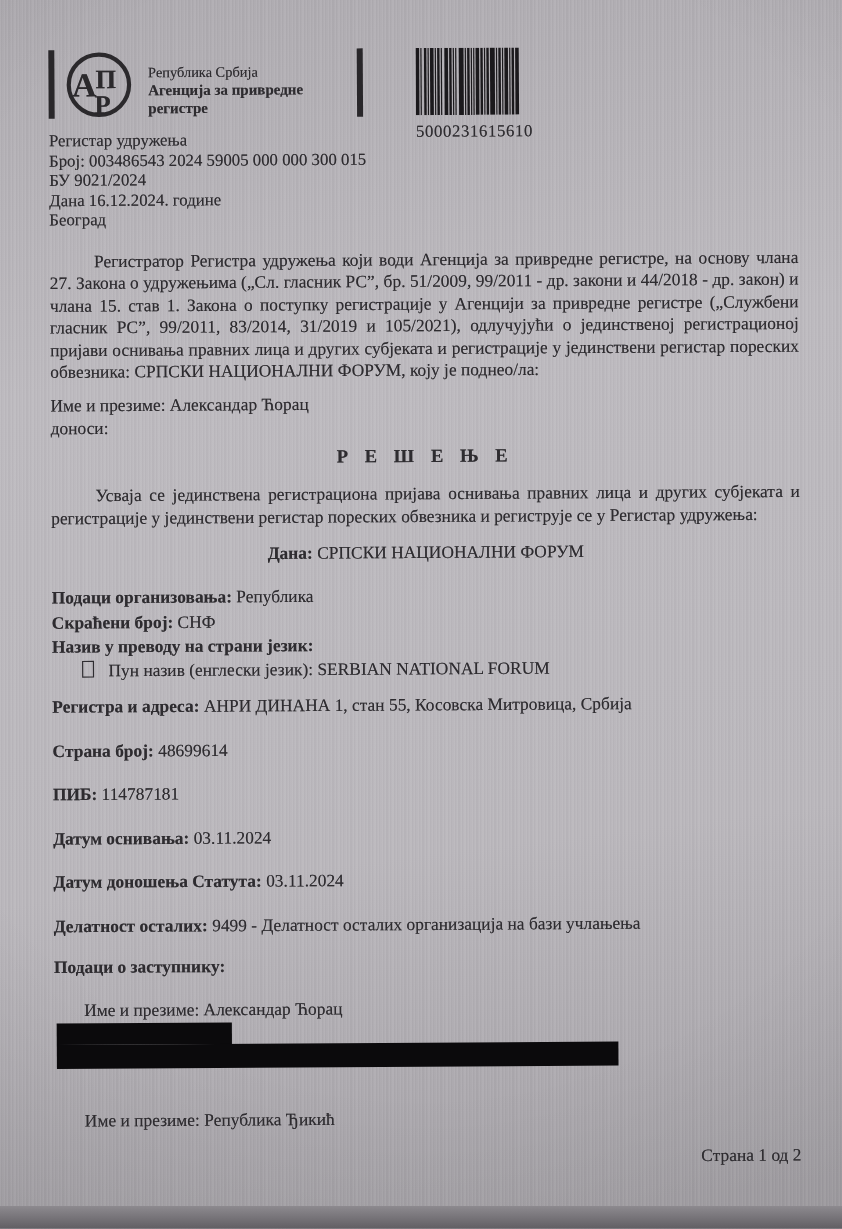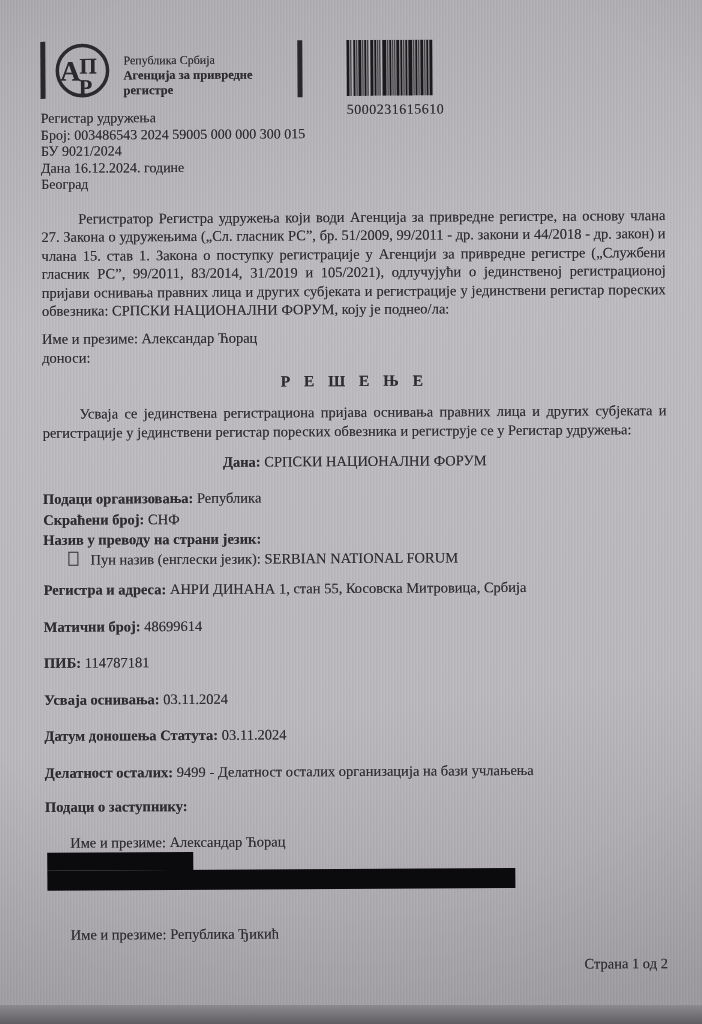--- a/index.html
+++ b/index.html
@@ -180,29 +180,29 @@
   <div class="trans-line">
     <span class="tofu-box"></span><span>Пун назив (енглески језик):</span>
     <span>SERBIAN NATIONAL FORUM</span>
   </div>
 
   <div class="field-row first">
     <b>Регистра и адреса:</b>
     <span>АНРИ ДИНАНА 1, стан 55, Косовска Митровица, Србија</span>
   </div>
   <div class="field-row">
-    <b>Матични број:</b>
+    <b>Страна број:</b>
     <span>48699614</span>
   </div>
   <div class="field-row">
     <b>ПИБ:</b>
     <span>114787181</span>
   </div>
   <div class="field-row">
-    <b>Усваја оснивања:</b>
+    <b>Датум оснивања:</b>
     <span>03.11.2024</span>
   </div>
   <div class="field-row">
     <b>Датум доношења Статута:</b>
     <span>03.11.2024</span>
   </div>
   <div class="field-row">
     <b>Делатност осталих:</b>
     <span>9499 - Делатност осталих организација на бази учлањења</span>
   </div>

